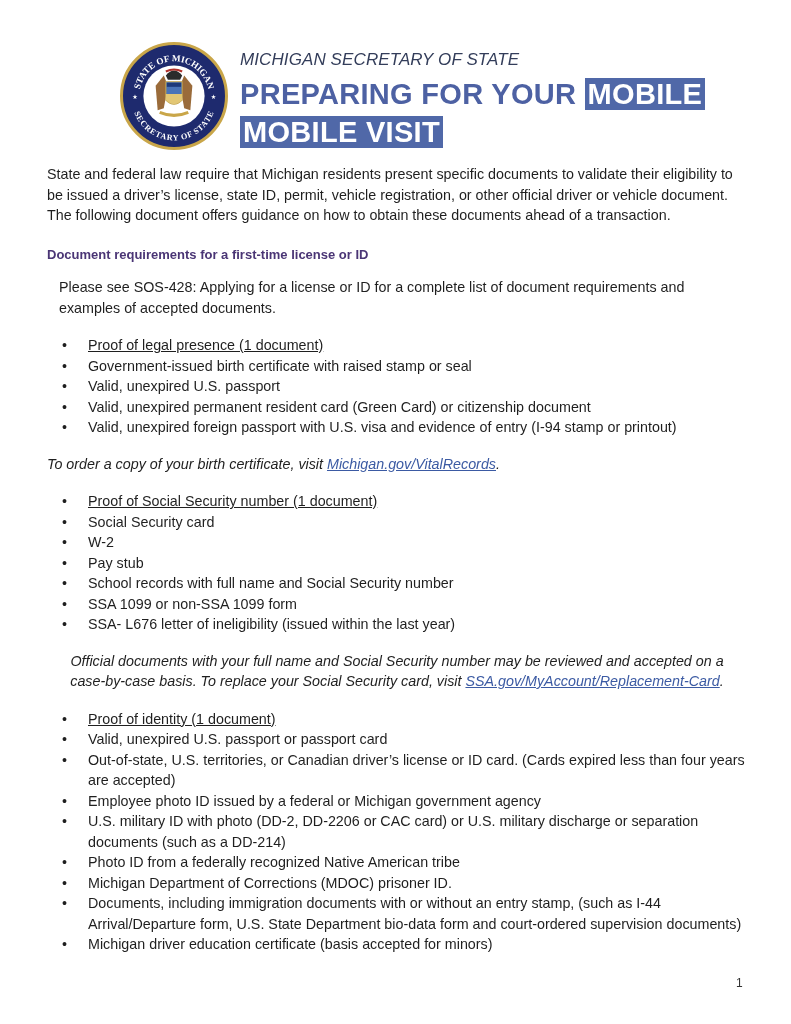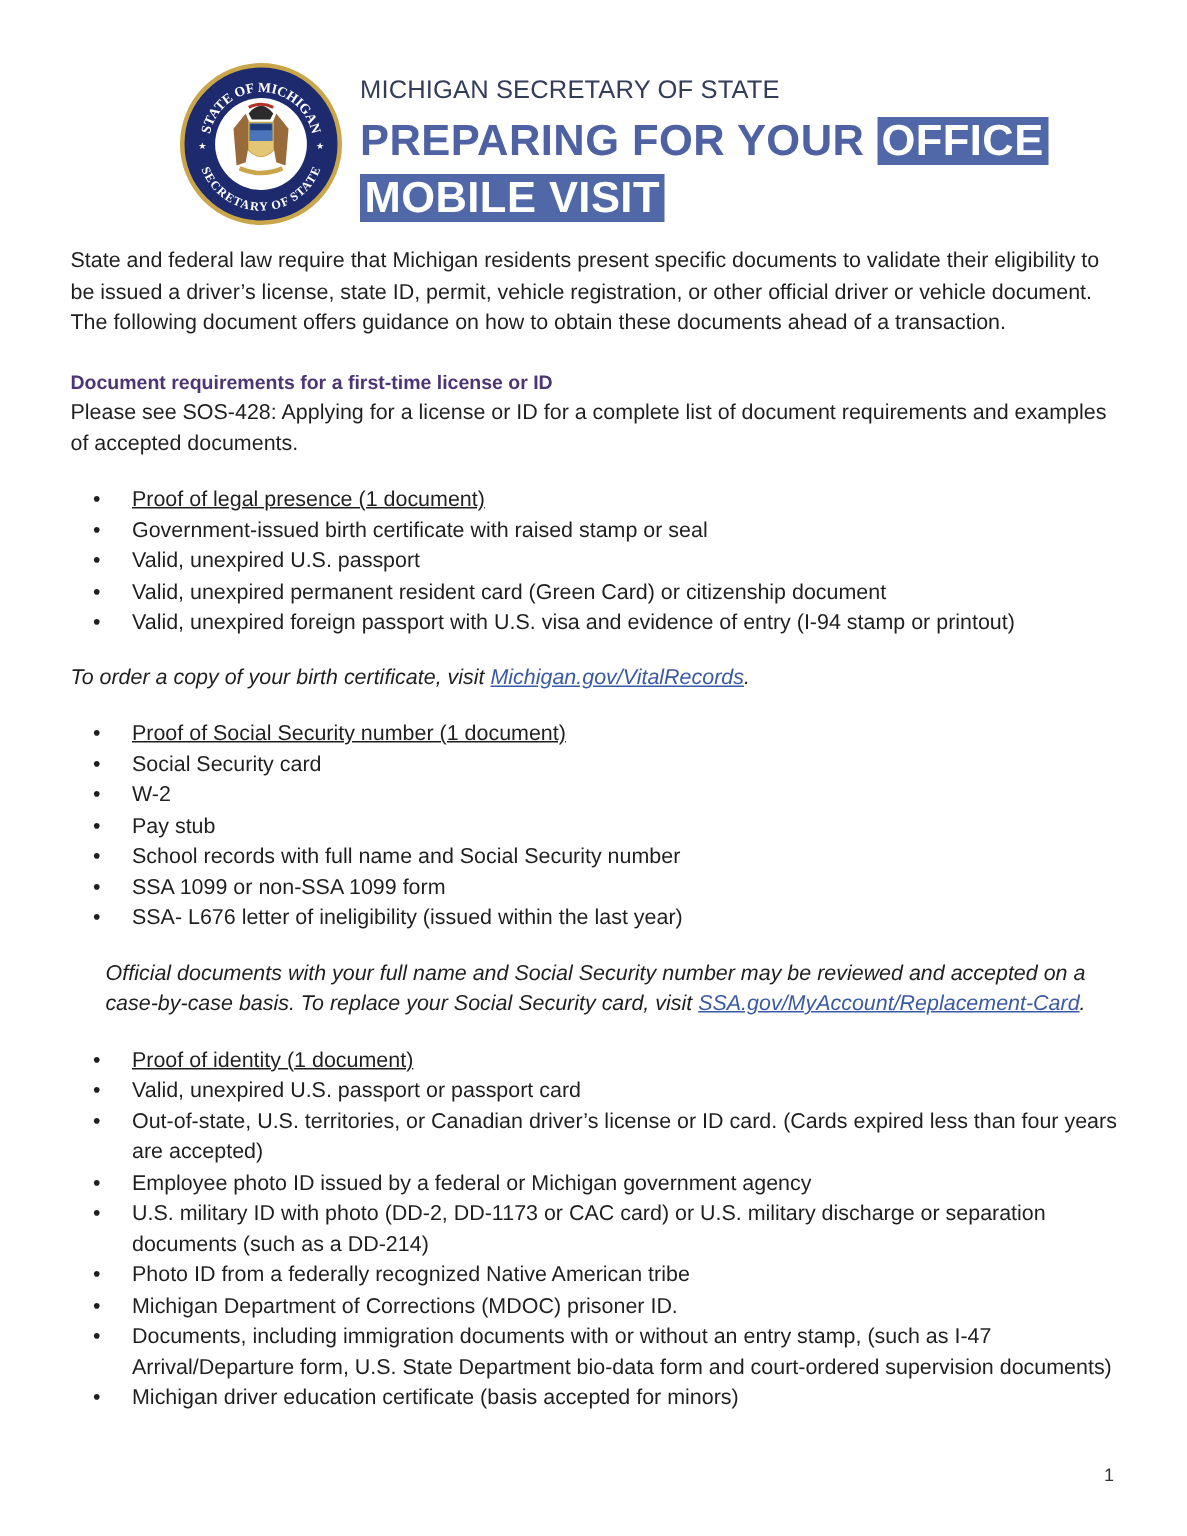--- a/index.html
+++ b/index.html
@@ -10,33 +10,34 @@
   .header { position: absolute; left: 120px; top: 42px; width: 600px; height: 110px; }
   .seal {
     position: absolute; left: 0; top: 0; width: 108px; height: 108px;
     border-radius: 50%; background: #1e2a6e; border: 3px solid #c9a649;
     box-sizing: border-box;
   }
   .seal svg { width: 100%; height: 100%; display: block; }
   .agency {
     position: absolute; left: 120px; top: 8px; font-size: 17px; color: #333d5a;
     letter-spacing: 0.1px;
+    font-style: italic;
   }
   .title-line {
     position: absolute; left: 120px; font-size: 29px; font-weight: bold;
     color: #4d61a3; letter-spacing: 0.3px; line-height: 36px;
   }
   .title-line.l1 { top: 34px; }
   .title-line.l2 { top: 72px; }
   .hl { background: #5068a8; color: #ffffff; padding: 0 3px; }
 
   .content { position: absolute; left: 47px; top: 164px; width: 700px; font-size: 14.3px; line-height: 20.5px; }
   .intro { margin: 0; }
   .section-heading { margin: 19px 0 0 0; font-weight: bold; color: #4a3575; font-size: 13px; }
-  .para { margin: 0; }
+  .para { margin: 12px; }
   ul.bullets { list-style: none; margin: 17px 0 0 0; padding: 0; }
   ul.bullets li { position: relative; padding-left: 41px; }
   ul.bullets li::before {
     content: "•"; position: absolute; left: 15px; top: 0;
   }
   .u { text-decoration: underline; }
   .note { font-style: italic; margin: 16px 0 0 0; }
   .note.center { text-align: center; padding: 0 4px; }
   a.link { color: #3b5aa3; text-decoration: underline; }
   .page-num { position: absolute; left: 736px; top: 976px; font-size: 12px; color: #333; }
@@ -64,21 +65,21 @@
       <path d="M 68 40 L 60 30 L 56 40 L 60 62 L 66 64 Z" fill="#9a6b3a"></path>
       <path d="M 42 30 Q 50 20 58 30 L 56 34 L 44 34 Z" fill="#2b2b2b"></path>
       <path d="M 42 26 Q 50 22 58 26" stroke="#b0302a" stroke-width="2" fill="none"></path>
       <path d="M 42 36 L 58 36 L 58 54 Q 50 62 42 54 Z" fill="#4a74b8" stroke="#c9a649" stroke-width="1"></path>
       <rect x="43" y="37" width="14" height="4" fill="#1e3a7a"></rect>
       <path d="M 42 48 L 58 48 L 58 54 Q 50 62 42 54 Z" fill="#e3c774"></path>
       <path d="M 36 66 Q 50 72 64 66" stroke="#c9a649" stroke-width="3" fill="none"></path>
     </svg>
   </div>
   <div class="agency">MICHIGAN SECRETARY OF STATE</div>
-  <div class="title-line l1"><span>PREPARING FOR YOUR </span><span class="hl">OFFICE</span></div>
+  <div class="title-line l1"><span>PREPARING FOR YOUR </span><span class="hl">MOBILE</span></div>
   <div class="title-line l2"><span class="hl">MOBILE VISIT</span></div>
 </div>
 
 <div class="content">
   <p class="intro">State and federal law require that Michigan residents present specific documents to validate their eligibility to be issued a driver’s license, state ID, permit, vehicle registration, or other official driver or vehicle document. The following document offers guidance on how to obtain these documents ahead of a transaction.</p>
 
   <p class="section-heading">Document requirements for a first-time license or ID</p>
   <p class="para">Please see SOS-428: Applying for a license or ID for a complete list of document requirements and examples of accepted documents.</p>
 
   <ul class="bullets">
@@ -99,21 +100,21 @@
     <li>SSA 1099 or non-SSA 1099 form</li>
     <li>SSA- L676 letter of ineligibility (issued within the last year)</li>
   </ul>
   <p class="note center"><span>Official documents with your full name and Social Security number may be reviewed and accepted on a case-by-case basis. To replace your Social Security card, visit </span><a class="link">SSA.gov/MyAccount/Replacement-Card</a><span>.</span></p>
 
   <ul class="bullets">
     <li class="u">Proof of identity (1 document)</li>
     <li>Valid, unexpired U.S. passport or passport card</li>
     <li>Out-of-state, U.S. territories, or Canadian driver’s license or ID card. (Cards expired less than four years are accepted)</li>
     <li>Employee photo ID issued by a federal or Michigan government agency</li>
-    <li>U.S. military ID with photo (DD-2, DD-1173 or CAC card) or U.S. military discharge or separation documents (such as a DD-214)</li>
+    <li>U.S. military ID with photo (DD-2, DD-2206 or CAC card) or U.S. military discharge or separation documents (such as a DD-214)</li>
     <li>Photo ID from a federally recognized Native American tribe</li>
     <li>Michigan Department of Corrections (MDOC) prisoner ID.</li>
-    <li>Documents, including immigration documents with or without an entry stamp, (such as I-47 Arrival/Departure form, U.S. State Department bio-data form and court-ordered supervision documents)</li>
+    <li>Documents, including immigration documents with or without an entry stamp, (such as I-44 Arrival/Departure form, U.S. State Department bio-data form and court-ordered supervision documents)</li>
     <li>Michigan driver education certificate (basis accepted for minors)</li>
   </ul>
 </div>
 
 <div class="page-num">1</div>
 
 </body></html>

